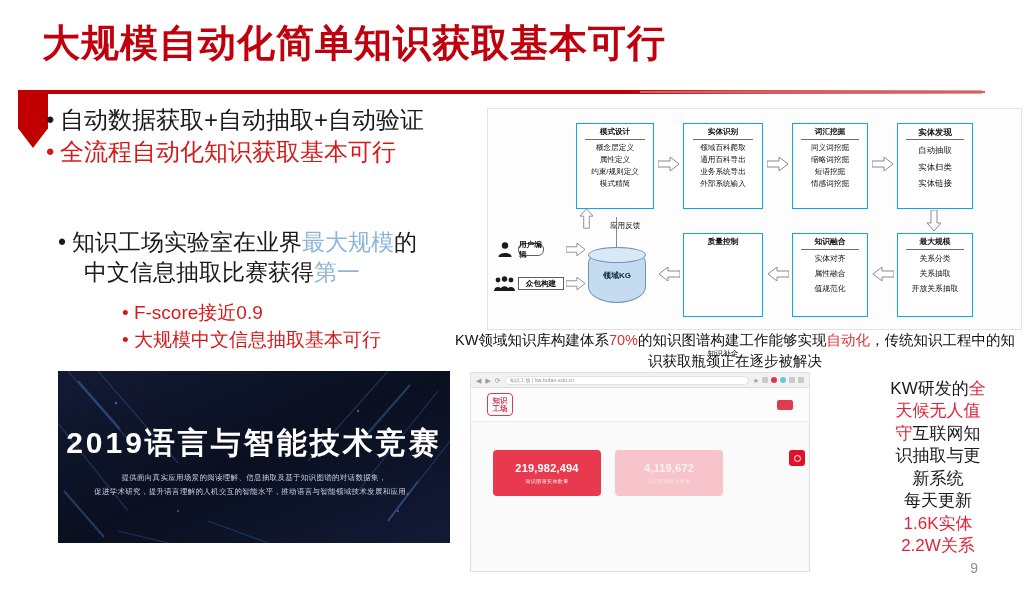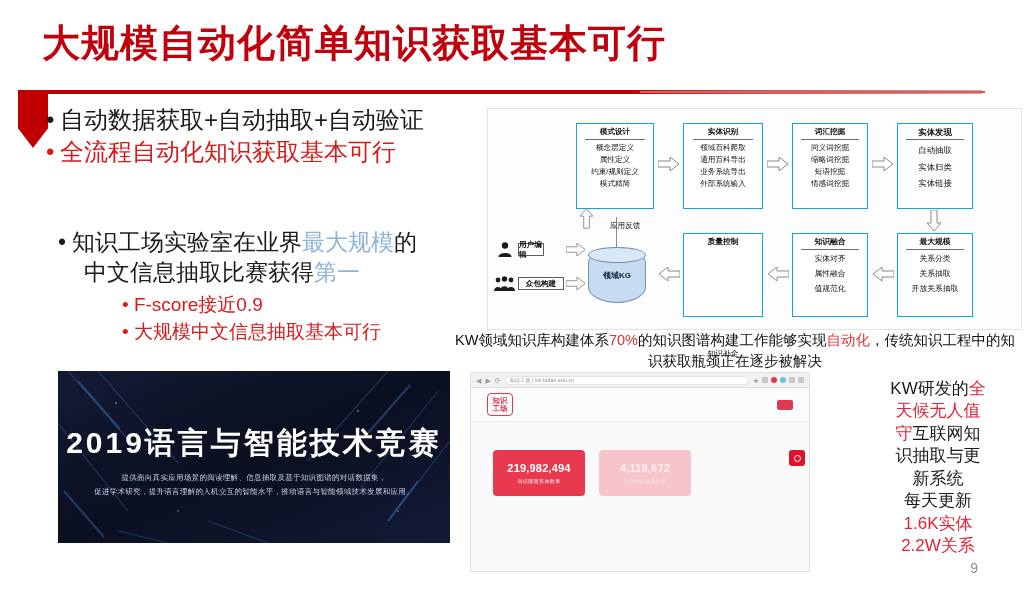--- a/index.html
+++ b/index.html
@@ -40,21 +40,21 @@
     font-size: 24px; line-height: 1.32; color:#1a1a1a; white-space: nowrap;
   }
   .b1.red { color:#d61a1a; }
   .bullet-dot { display:inline-block; width:14px; }
 
   .para2 { position: absolute; left: 58px; top: 228px; width: 450px; }
   .l2 { font-size: 23px; line-height: 1.3; color:#1a1a1a; }
   .l2 .blue { color:#8fb4d9; }
   .l2-ind { padding-left: 26px; }
 
-  .sub { margin-top: 4px; padding-left: 64px; }
+  .sub { margin-top: 12px; padding-left: 64px; }
   .sub div { font-size: 19px; line-height: 1.42; color:#d61a1a; white-space: nowrap; }
 
   
   .flow {
     position: absolute; left: 487px; top: 108px;
     width: 535px; height: 222px;
     background: #fdfdfd; border: 1px solid #e3e3e3;
   }
   .fbox {
     position: absolute; border: 1px solid #0ea5e9; background:#fff;
@@ -137,21 +137,21 @@
   .logo {
     width:26px; height:23px; border:1.6px solid #e03a52; border-radius:4px;
     color:#e03a52; font-size:7.5px; font-weight:700; line-height:1.05;
     display:flex; flex-direction:column; align-items:center; justify-content:center;
   }
   .headbtn { width:16px; height:10px; background:#e03a52; border-radius:2px; }
 
   .bbody { position:relative; height:149px; background:#fafafa; padding:28px 0 0 22px; }
   .cards { display:flex; gap:14px; }
   .card {
-    width:92px; height:46px; border-radius:4px;
+    width:108px; height:46px; border-radius:4px;
     display:flex; flex-direction:column; align-items:center; justify-content:center;
     color:#fff;
   }
   .card.primary { background:#e8394f; }
   .card.soft { background:#f6c4ca; }
   .card .num { font-size:11px; font-weight:700; letter-spacing:.2px; }
   .card .lbl { font-size:5px; margin-top:4px; opacity:.92; letter-spacing:.4px; }
   .card.soft .num { color:#fdf0f1; }
   .card.soft .lbl { color:#fbe2e5; }
 
@@ -320,21 +320,21 @@
           <path d="M4 22 H10 V9 H14 L7 1 L0 9 H4 Z" fill="#fff" stroke="#8a8a8a" stroke-width="1"></path>
         </svg>
     </div>
 
     <div class="ficon" style="left:9px; top:132px;">
       <svg width="16" height="16" viewBox="0 0 16 16">
           <circle cx="8" cy="4.5" r="3.2" fill="#1b1b1b"></circle>
           <path d="M1.5 16 C1.5 10.5 14.5 10.5 14.5 16 Z" fill="#1b1b1b"></path>
         </svg>
     </div>
-    <div class="inbox" style="left:30px; top:134px; width:26px; height:13px;">用户编辑</div>
+    <div class="inbox" style="left:30px; top:134px; width:26px; height:13px;border-radius:6px;">用户编辑</div>
     <div class="arrw" style="left:78px; top:134px;">
       <svg width="20" height="13" viewBox="0 0 22 14">
           <path d="M0 4 H12 V0 L21 7 L12 14 V10 H0 Z" fill="#fff" stroke="#8a8a8a" stroke-width="1"></path>
         </svg>
     </div>
 
     <div class="ficon" style="left:6px; top:166px;">
       <svg width="21" height="16" viewBox="0 0 21 16">
         <circle cx="4" cy="5" r="2.4" fill="#1b1b1b"></circle>
           <path d="M0 16 C0 10.6 8 10.6 8 16 Z" fill="#1b1b1b"></path>

